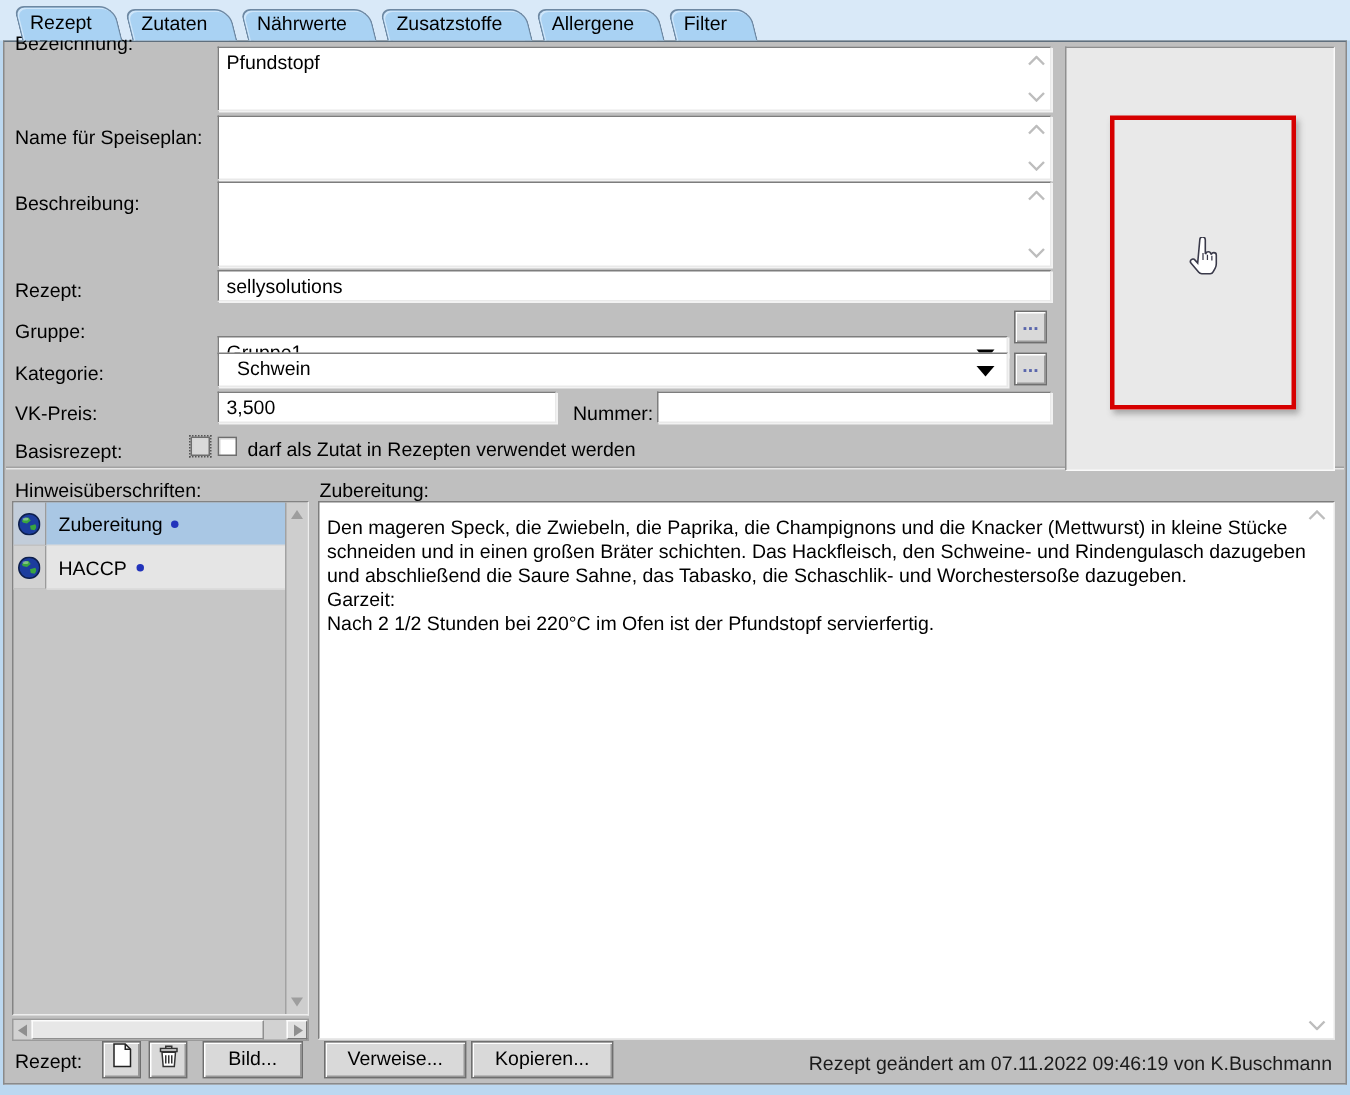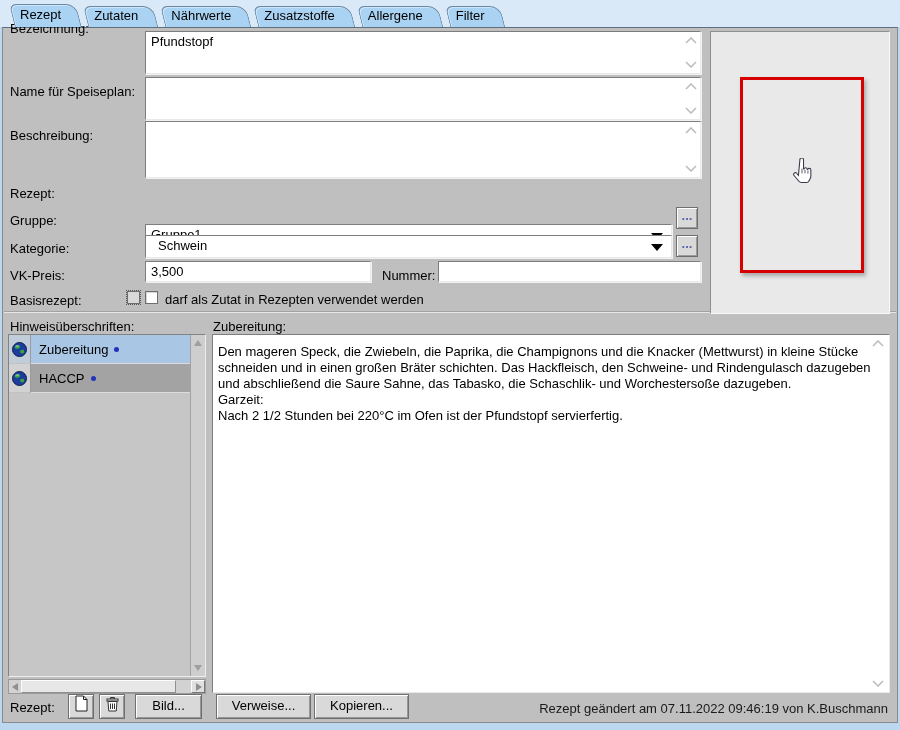--- a/index.html
+++ b/index.html
@@ -99,21 +99,21 @@
     border: 1px solid #838383; border-bottom-color: #ededed; border-right-color: #ededed;
   }
   .hint-row { position: relative; height: 29px; display: flex; align-items: stretch; width: 181px; }
   .hint-row .icon-cell {
     width: 22px; flex: 0 0 22px; display: flex; align-items: center; justify-content: center;
     background: #d2d2d2; border-right: 1px solid #9b9b9b; border-bottom: 1px solid #c2c2c2;
   }
   .hint-row.selected .icon-cell { background: #c2cdda; }
   .hint-row .row-label {
     flex: 1; display: flex; align-items: center; padding-left: 8px;
-    background: #a3a3a3; border-bottom: 1px solid #dcdcdc;
+    background: #e5e5e5; border-bottom: 1px solid #dcdcdc;
   }
   .hint-row.selected .row-label { background: #a9c7e4; }
   .blue-dot { width: 5px; height: 5px; border-radius: 50%; background: #2233bb; margin-left: 6px; }
 
   .vscroll {
     position: absolute; right: 0; top: 0; bottom: 0; width: 15px;
     background: #cecece; border-left: 1px solid #a2a2a2;
   }
   .tri-up { position: absolute; left: 3px; top: 5px; width: 0; height: 0;
     border-left: 4px solid transparent; border-right: 4px solid transparent;
@@ -222,20 +222,21 @@
   <div class="sunken" style="position:absolute; left:145px; top:121px; width:556px; height:57px;">
     <div class="field-text"></div>
     <span class="scrollchev" style="top:5px"><svg width="12" height="7">
           <polyline points="1,6 6,1 11,6" fill="none" stroke="#bdbdbd" stroke-width="1.6"></polyline>
         </svg></span>
     <span class="scrollchev" style="bottom:5px"><svg width="12" height="7">
           <polyline points="1,1 6,6 11,1" fill="none" stroke="#bdbdbd" stroke-width="1.6"></polyline>
         </svg></span>
   </div>
 
+  <input class="txt" style="left: 145px; top: 180px; width: 556px; height: 21px;" value="sellysolutions">
 
   <div class="select" style="left:145px; top:224px; width:527px; height:14px;">
     <span>Gruppe1</span>
     <span class="arrow"></span>
   </div>
   <div class="browse-btn" style="left:676px; top:207px;">...</div>
 
   <div class="select" style="left:145px; top:235px; width:527px; height:23px;padding-left:12px;">
     <span>Schwein</span>
     <span class="arrow"></span>

